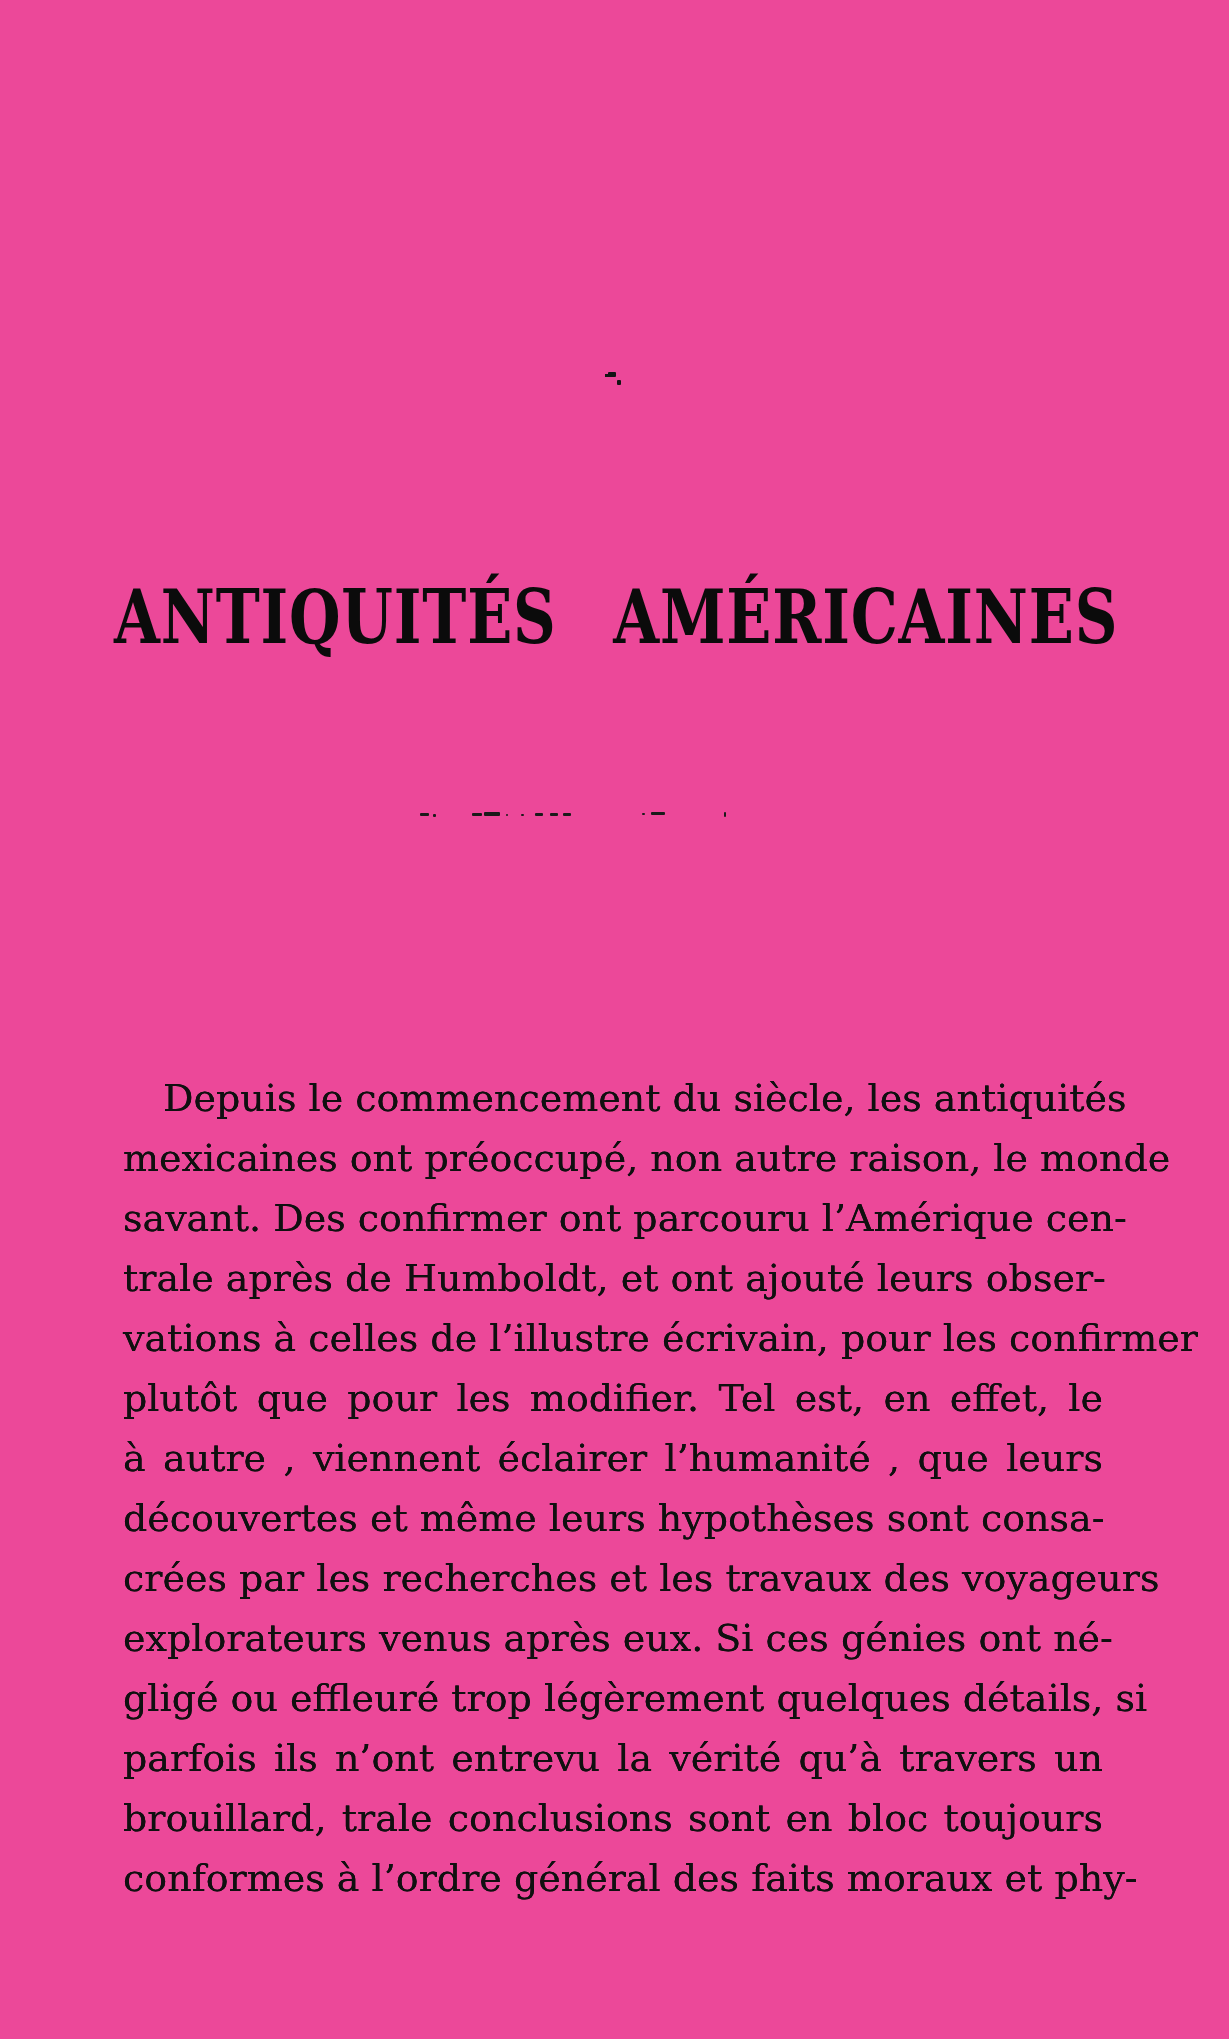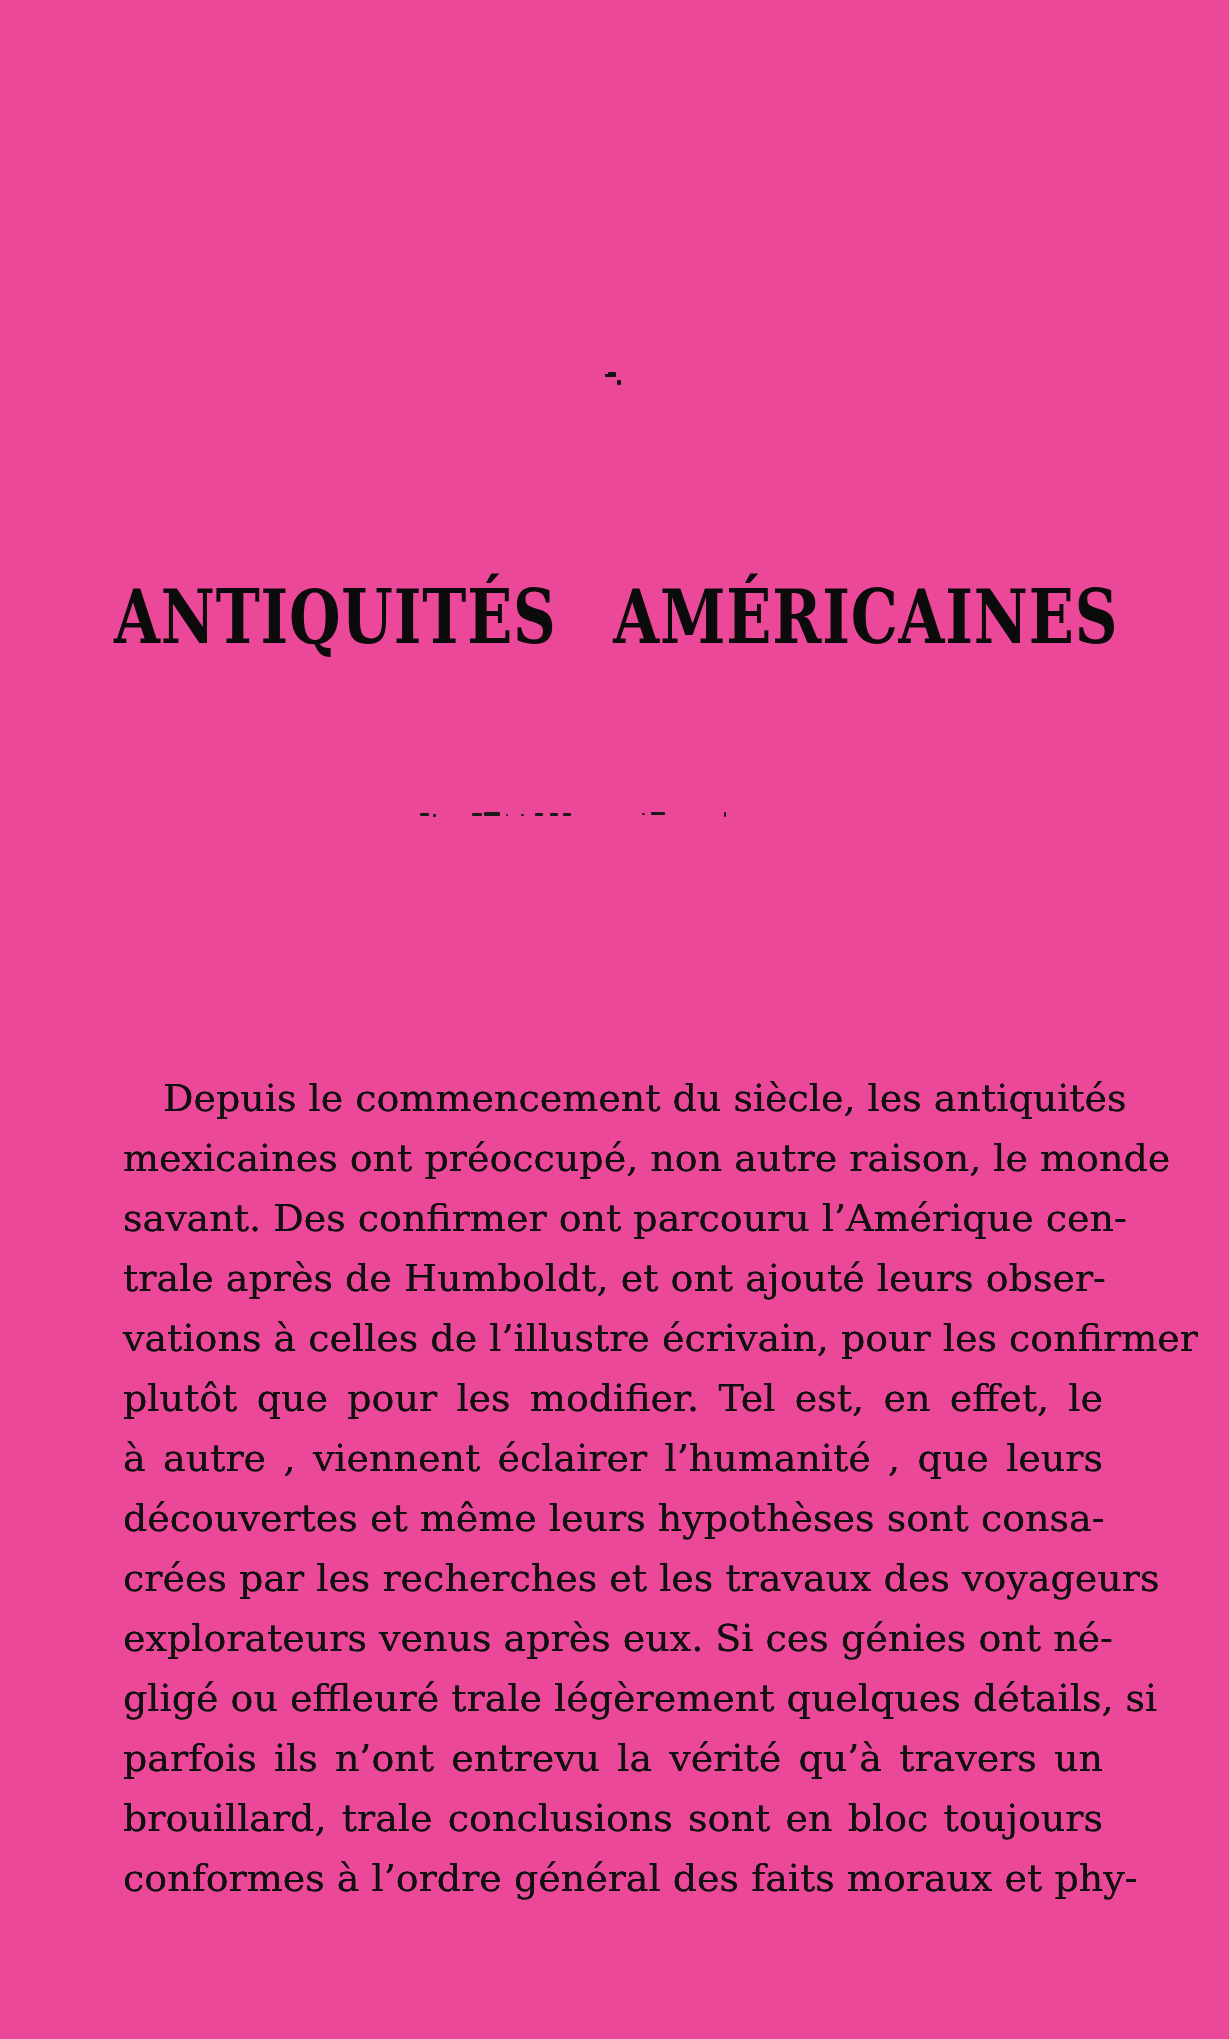--- a/index.html
+++ b/index.html
@@ -119,19 +119,19 @@
     <div class="tline indent">Depuis le commencement du siècle, les antiquités</div>
     <div class="tline">mexicaines ont préoccupé, non autre raison, le monde</div>
     <div class="tline">savant. Des confirmer ont parcouru l’Amérique cen-</div>
     <div class="tline">trale après de Humboldt, et ont ajouté leurs obser-</div>
     <div class="tline">vations à celles de l’illustre écrivain, pour les confirmer</div>
     <div class="tline">plutôt que pour les modifier. Tel est, en effet, le</div>
     <div class="tline">à autre , viennent éclairer l’humanité , que leurs</div>
     <div class="tline">découvertes et même leurs hypothèses sont consa-</div>
     <div class="tline">crées par les recherches et les travaux des voyageurs</div>
     <div class="tline">explorateurs venus après eux. Si ces génies ont né-</div>
-    <div class="tline">gligé ou effleuré trale légèrement quelques détails, si</div>
+    <div class="tline">gligé ou effleuré trop légèrement quelques détails, si</div>
     <div class="tline">parfois ils n’ont entrevu la vérité qu’à travers un</div>
     <div class="tline">brouillard, trale conclusions sont en bloc toujours</div>
     <div class="tline">conformes à l’ordre général des faits moraux et phy-</div>
   </div>
 
 </div>
 
 </body></html>

